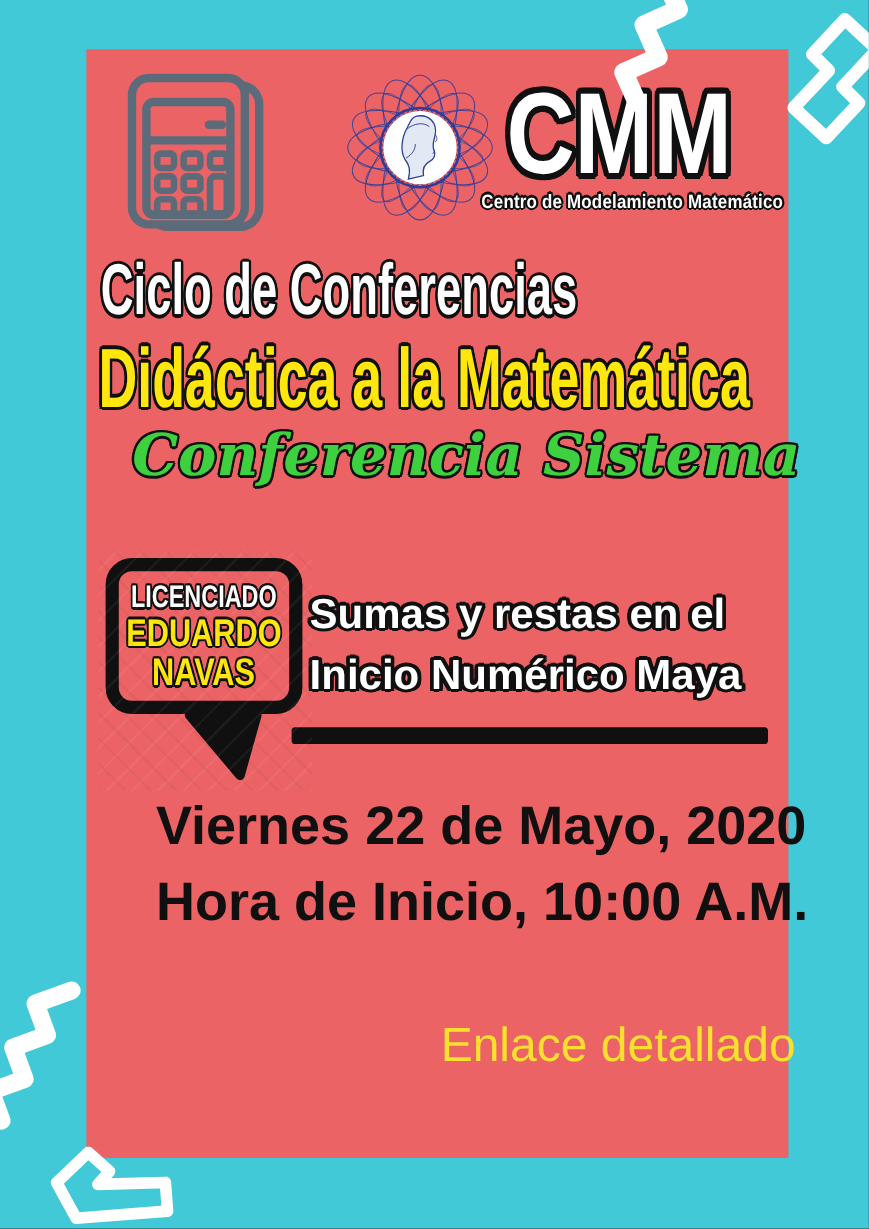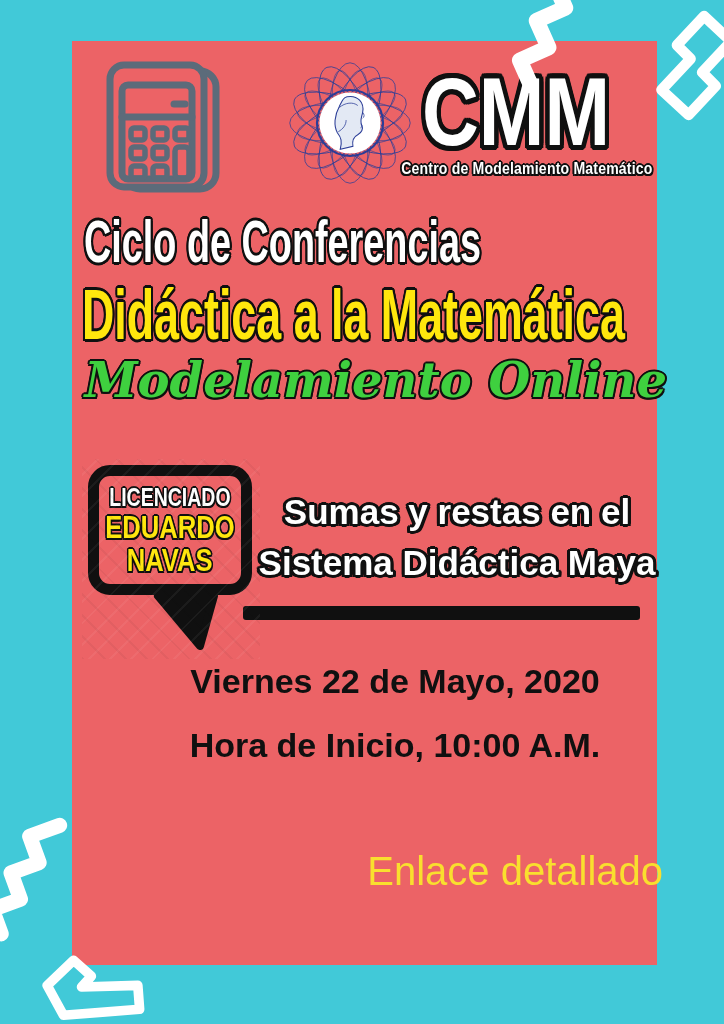--- a/index.html
+++ b/index.html
@@ -78,28 +78,28 @@
   .bubble-tail{left:148px;top:592px;}
   .hatch{
     left:82px;top:459px;width:178px;height:200px;z-index:3;pointer-events:none;
     background:
       repeating-linear-gradient(45deg, rgba(0,0,0,.045) 0 2px, transparent 2px 15px),
       repeating-linear-gradient(-45deg, rgba(255,255,255,.05) 0 2px, transparent 2px 15px);
   }
 
   
   .talk{
-    left:258px;top:486px;width:398px;text-align:center;
+    left:258px;top:486px;width:398px;
     font-size:35px;font-weight:bold;line-height:51px;color:var(--white);
   }
   .rule{left:243px;top:606px;width:397px;height:14px;background:var(--ink);border-radius:3px;}
 
   
   .sched-date,.sched-time{
-    left:130px;width:530px;text-align:center;font-size:34px;font-weight:bold;
+    left:130px;width:530px;text-align:center;font-size:45px;font-weight:bold;
     color:var(--ink);letter-spacing:0;
   }
   .sched-date{top:662px;} .sched-time{top:726px;text-align:center;}
 
   
   .footer{
     right:71px;top:848px;font-size:40px;line-height:47px;
     color:var(--link-yellow);font-weight:normal;
   }
 
@@ -165,35 +165,35 @@
          M-11,-16 C-5,-21 3,-22 8,-18 M-12,9 C-7,6 -4,2 -4,-3"></path>
   </svg>
 
   <div class="abs z2 cmm nowrap ol5">CMM</div>
   <div class="abs z2 cmm-sub-wrap">
     <span class="cmm-sub nowrap ol2">Centro de Modelamiento Matemático</span>
   </div>
 
   <div class="abs z2 h-series nowrap ol3">Ciclo de Conferencias</div>
   <div class="abs z2 h-title nowrap ol3">Didáctica a la Matemática</div>
-  <div class="abs z2 h-mode nowrap ol2">Modelamiento Online</div>
+  <div class="abs z2 h-mode nowrap ol2">Conferencia Sistema</div>
 
   <div class="abs z2 bubble">
     <div class="degree nowrap ol2">LICENCIADO</div>
     <div class="fname nowrap ol2">EDUARDO</div>
     <div class="lname nowrap ol2">NAVAS</div>
   </div>
   <svg class="abs z2 bubble-tail" width="78" height="62" viewBox="0 0 78 62">
     <polygon points="10,4 66,4 52,54" fill="#101010" stroke="#101010" stroke-width="8" stroke-linejoin="round"></polygon>
   </svg>
   <div class="abs hatch"></div>
 
   <div class="abs z2 talk">
     <div class="nowrap ol3">Sumas y restas en el</div>
-    <div class="nowrap ol3">Sistema Didáctica Maya</div>
+    <div class="nowrap ol3">Inicio Numérico Maya</div>
   </div>
   <div class="abs z2 rule"></div>
 
   <div class="abs z2 sched-date nowrap">Viernes 22 de Mayo, 2020</div>
   <div class="abs z2 sched-time nowrap">Hora de Inicio, 10:00 A.M.</div>
 
   <div class="abs z2 footer">
     <div class="nowrap">Enlace detallado</div>
   </div>
 

